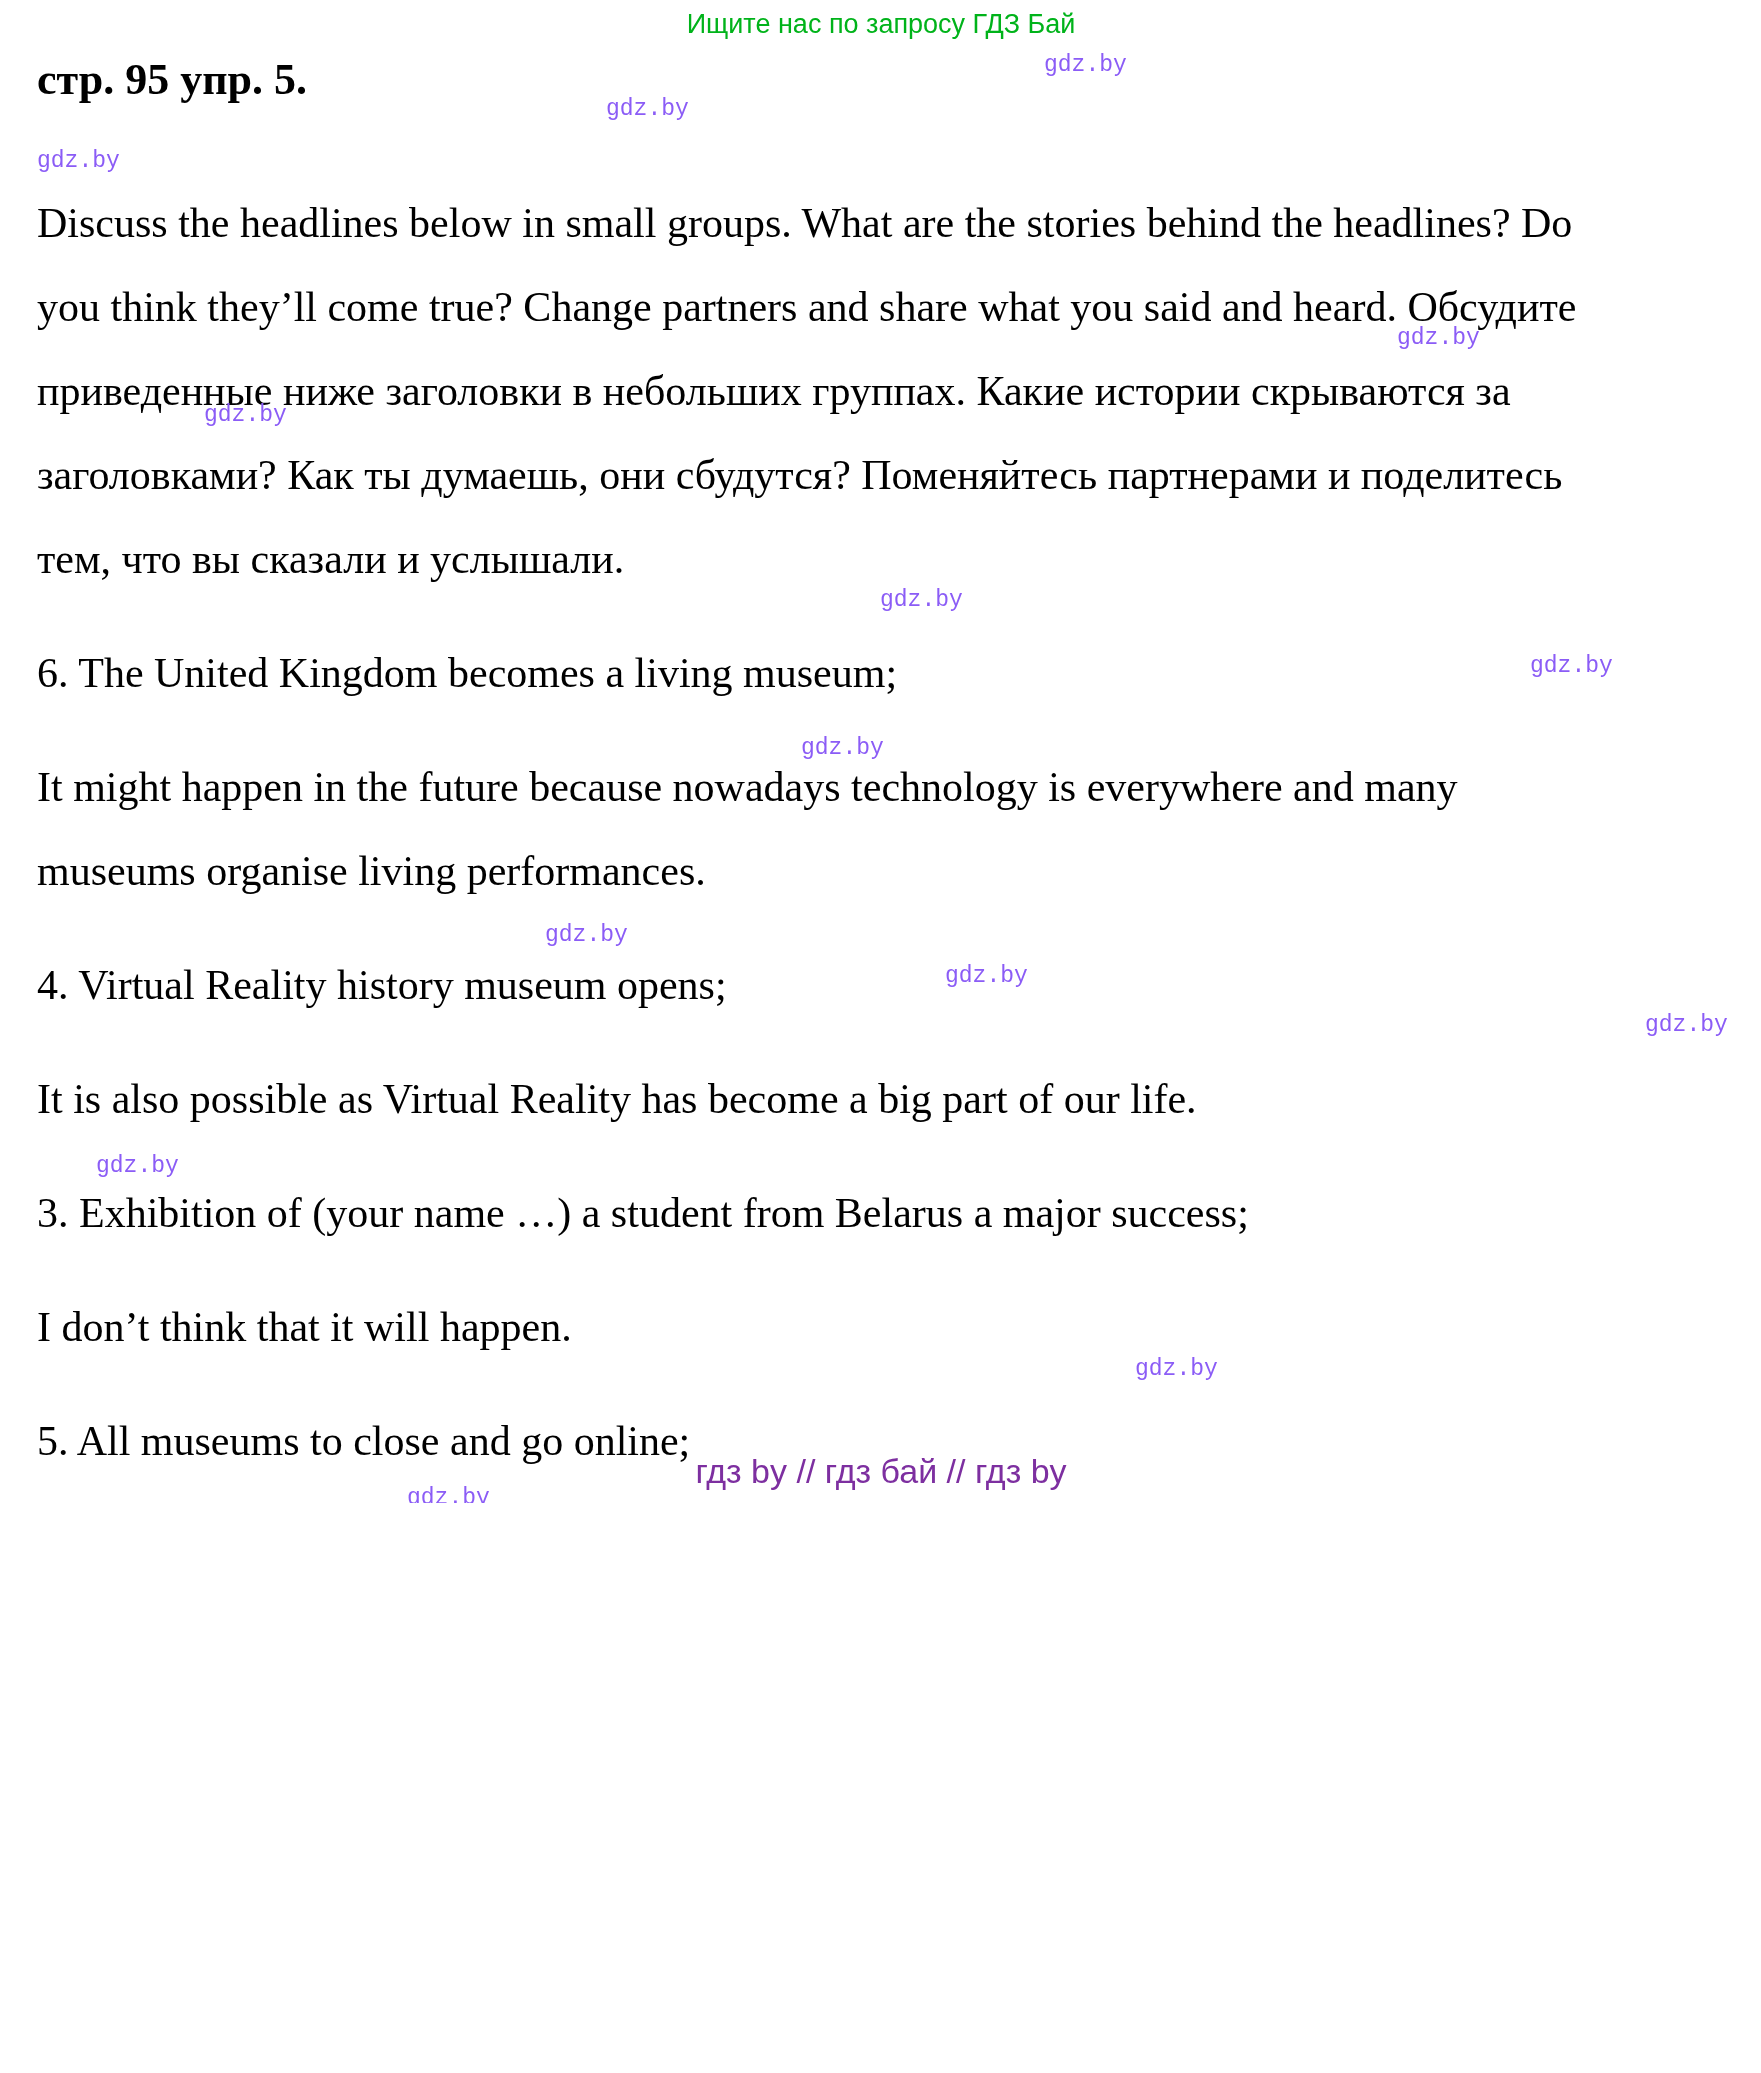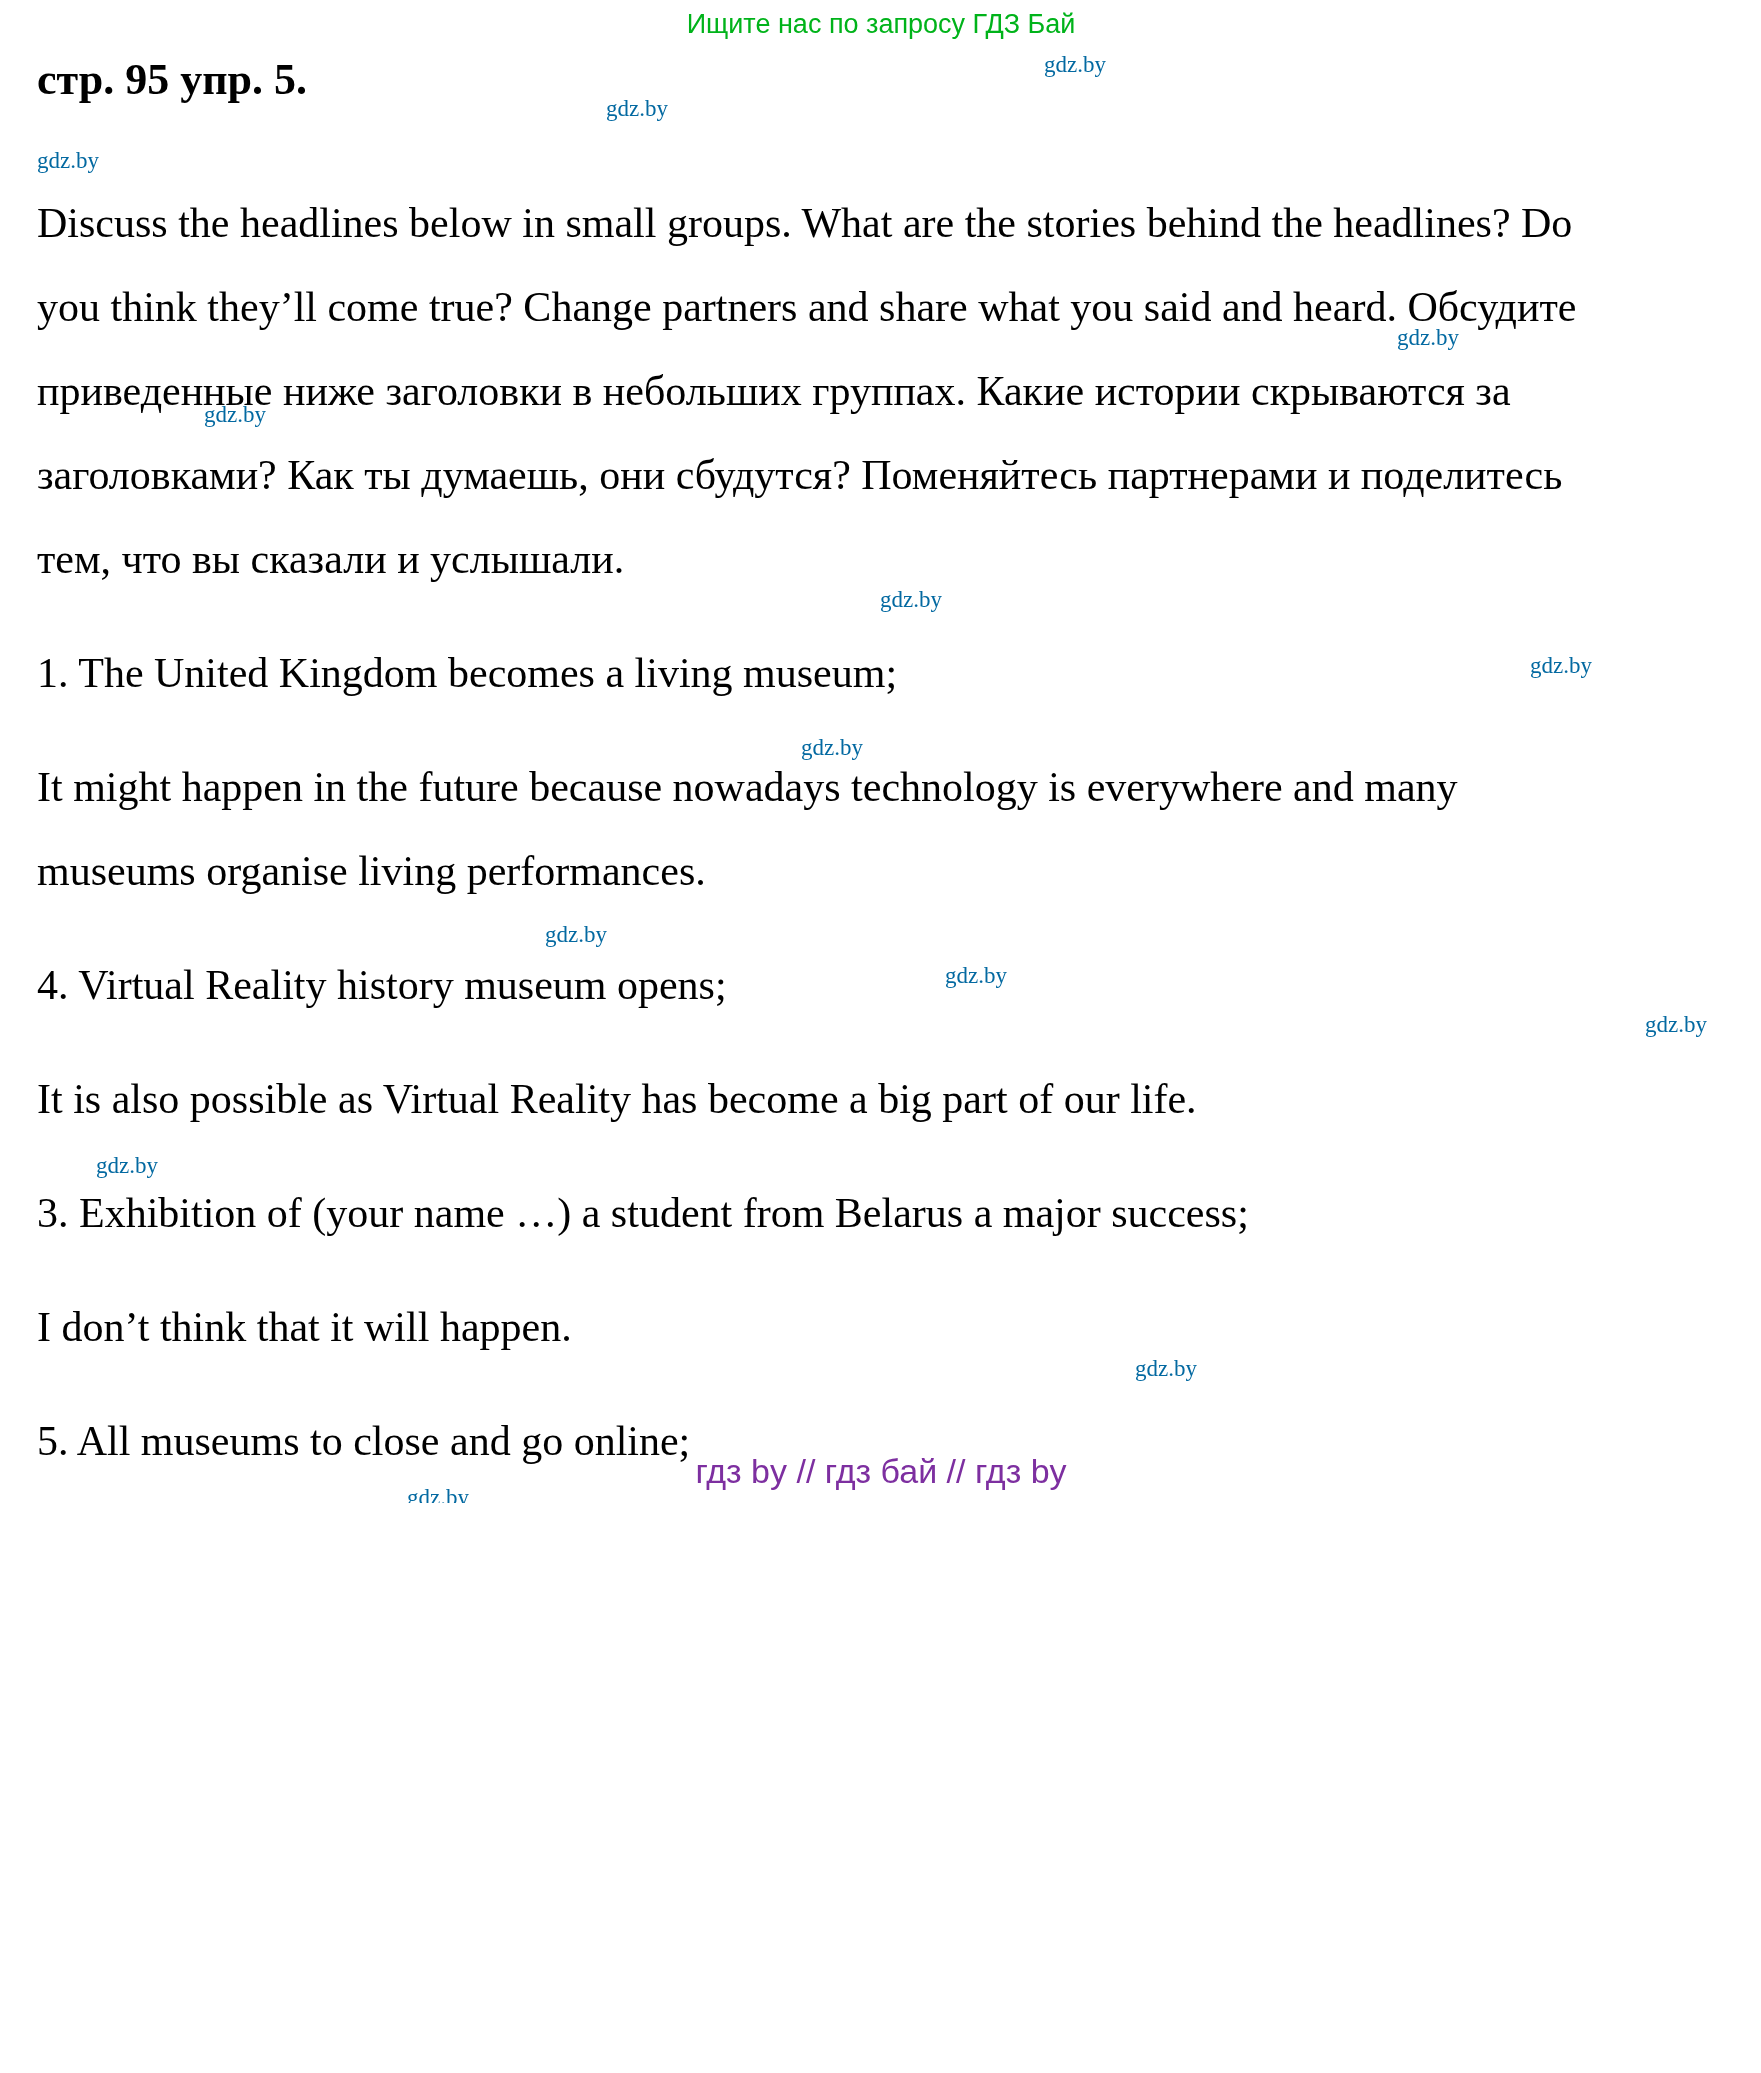--- a/index.html
+++ b/index.html
@@ -48,23 +48,23 @@
     bottom: 12.2px;
     left: 0;
     width: 100%;
     text-align: center;
     font-family: "Liberation Sans", sans-serif;
     font-size: 34px;
     color: #7d2fa0;
   }
   .wm {
     position: absolute;
-    font-family: Liberation Serif, serif;
+    font-family: Liberation Mono, monospace;
     font-size: 23px;
-    color: #0369a1;
+    color: #8b5cf6;
     white-space: nowrap;
   }
   .w1  { left: 1044px; top: 52px; }
   .w2  { left: 606px;  top: 96px; }
   .w3  { left: 37px;   top: 148px; }
   .w4  { left: 1397px; top: 325px; }
   .w5  { left: 204px;  top: 402px; }
   .w6  { left: 880px; top: 587px; }
   .w7  { left: 1530px; top: 653px; }
   .w8  { left: 801px;  top: 735px; }
@@ -87,21 +87,21 @@
 <div class="page">
 
   <div class="banner">Ищите нас по запросу ГДЗ Бай</div>
 
   <div class="content">
     <h1 class="title">стр. 95 упр. 5.</h1>
 
     <p>Discuss the headlines below in small groups. What are the stories behind the headlines? Do you think they’ll come true? Change partners and share what you said and heard. Обсудите приведенные ниже заголовки в небольших группах. Какие истории скрываются за заголовками? Как ты думаешь, они сбудутся? Поменяйтесь партнерами и поделитесь тем, что вы сказали и услышали.</p>
 
     <div>
-      <p>1. The United Kingdom becomes a living museum;</p>
+      <p>6. The United Kingdom becomes a living museum;</p>
       <p>It might happen in the future because nowadays technology is everywhere and many museums organise living performances.</p>
     </div>
 
     <div>
       <p>4. Virtual Reality history museum opens;</p>
       <p>It is also possible as Virtual Reality has become a big part of our life.</p>
     </div>
 
     <div>
       <p>3. Exhibition of (your name …) a student from Belarus a major success;</p>

